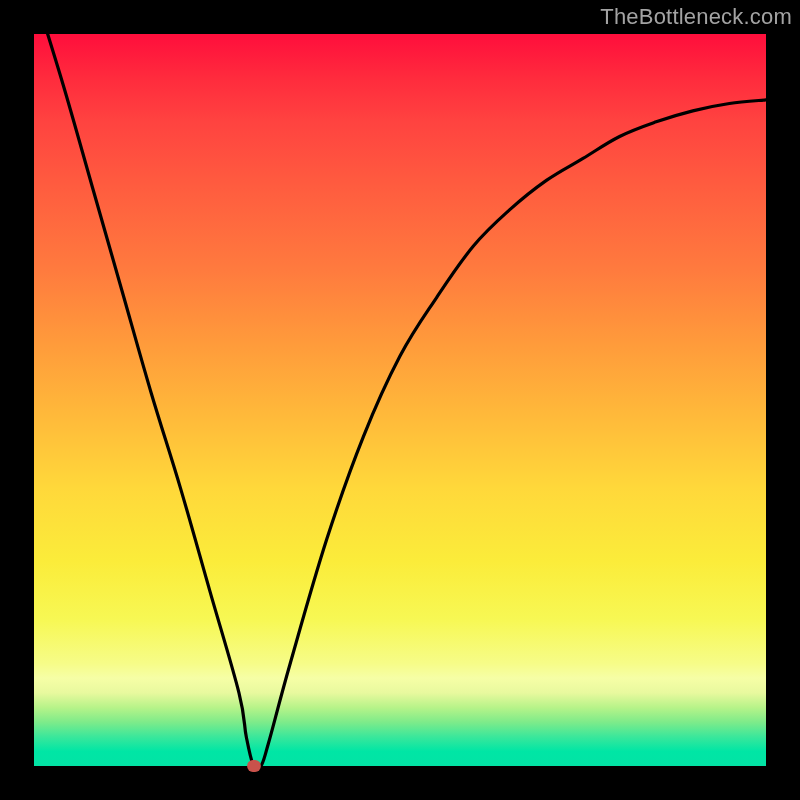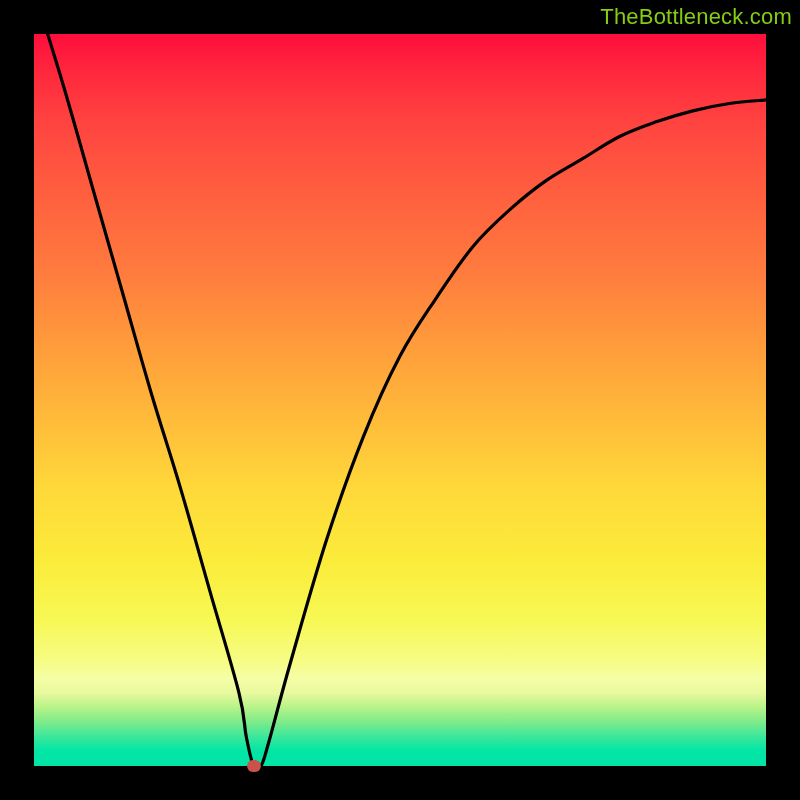--- a/index.html
+++ b/index.html
@@ -13,21 +13,21 @@
   }
   .frame {
     position: relative;
     width: 800px;
     height: 800px;
   }
   .watermark {
     position: absolute;
     top: 4px;
     right: 8px;
-    color: #84cc16;
+    color: #a3a3a3;
     font-size: 22px;
     letter-spacing: 0.2px;
     z-index: 10;
   }
   .plot-bg {
     position: absolute;
     left: 34px;
     top: 34px;
     width: 732px;
     height: 732px;

